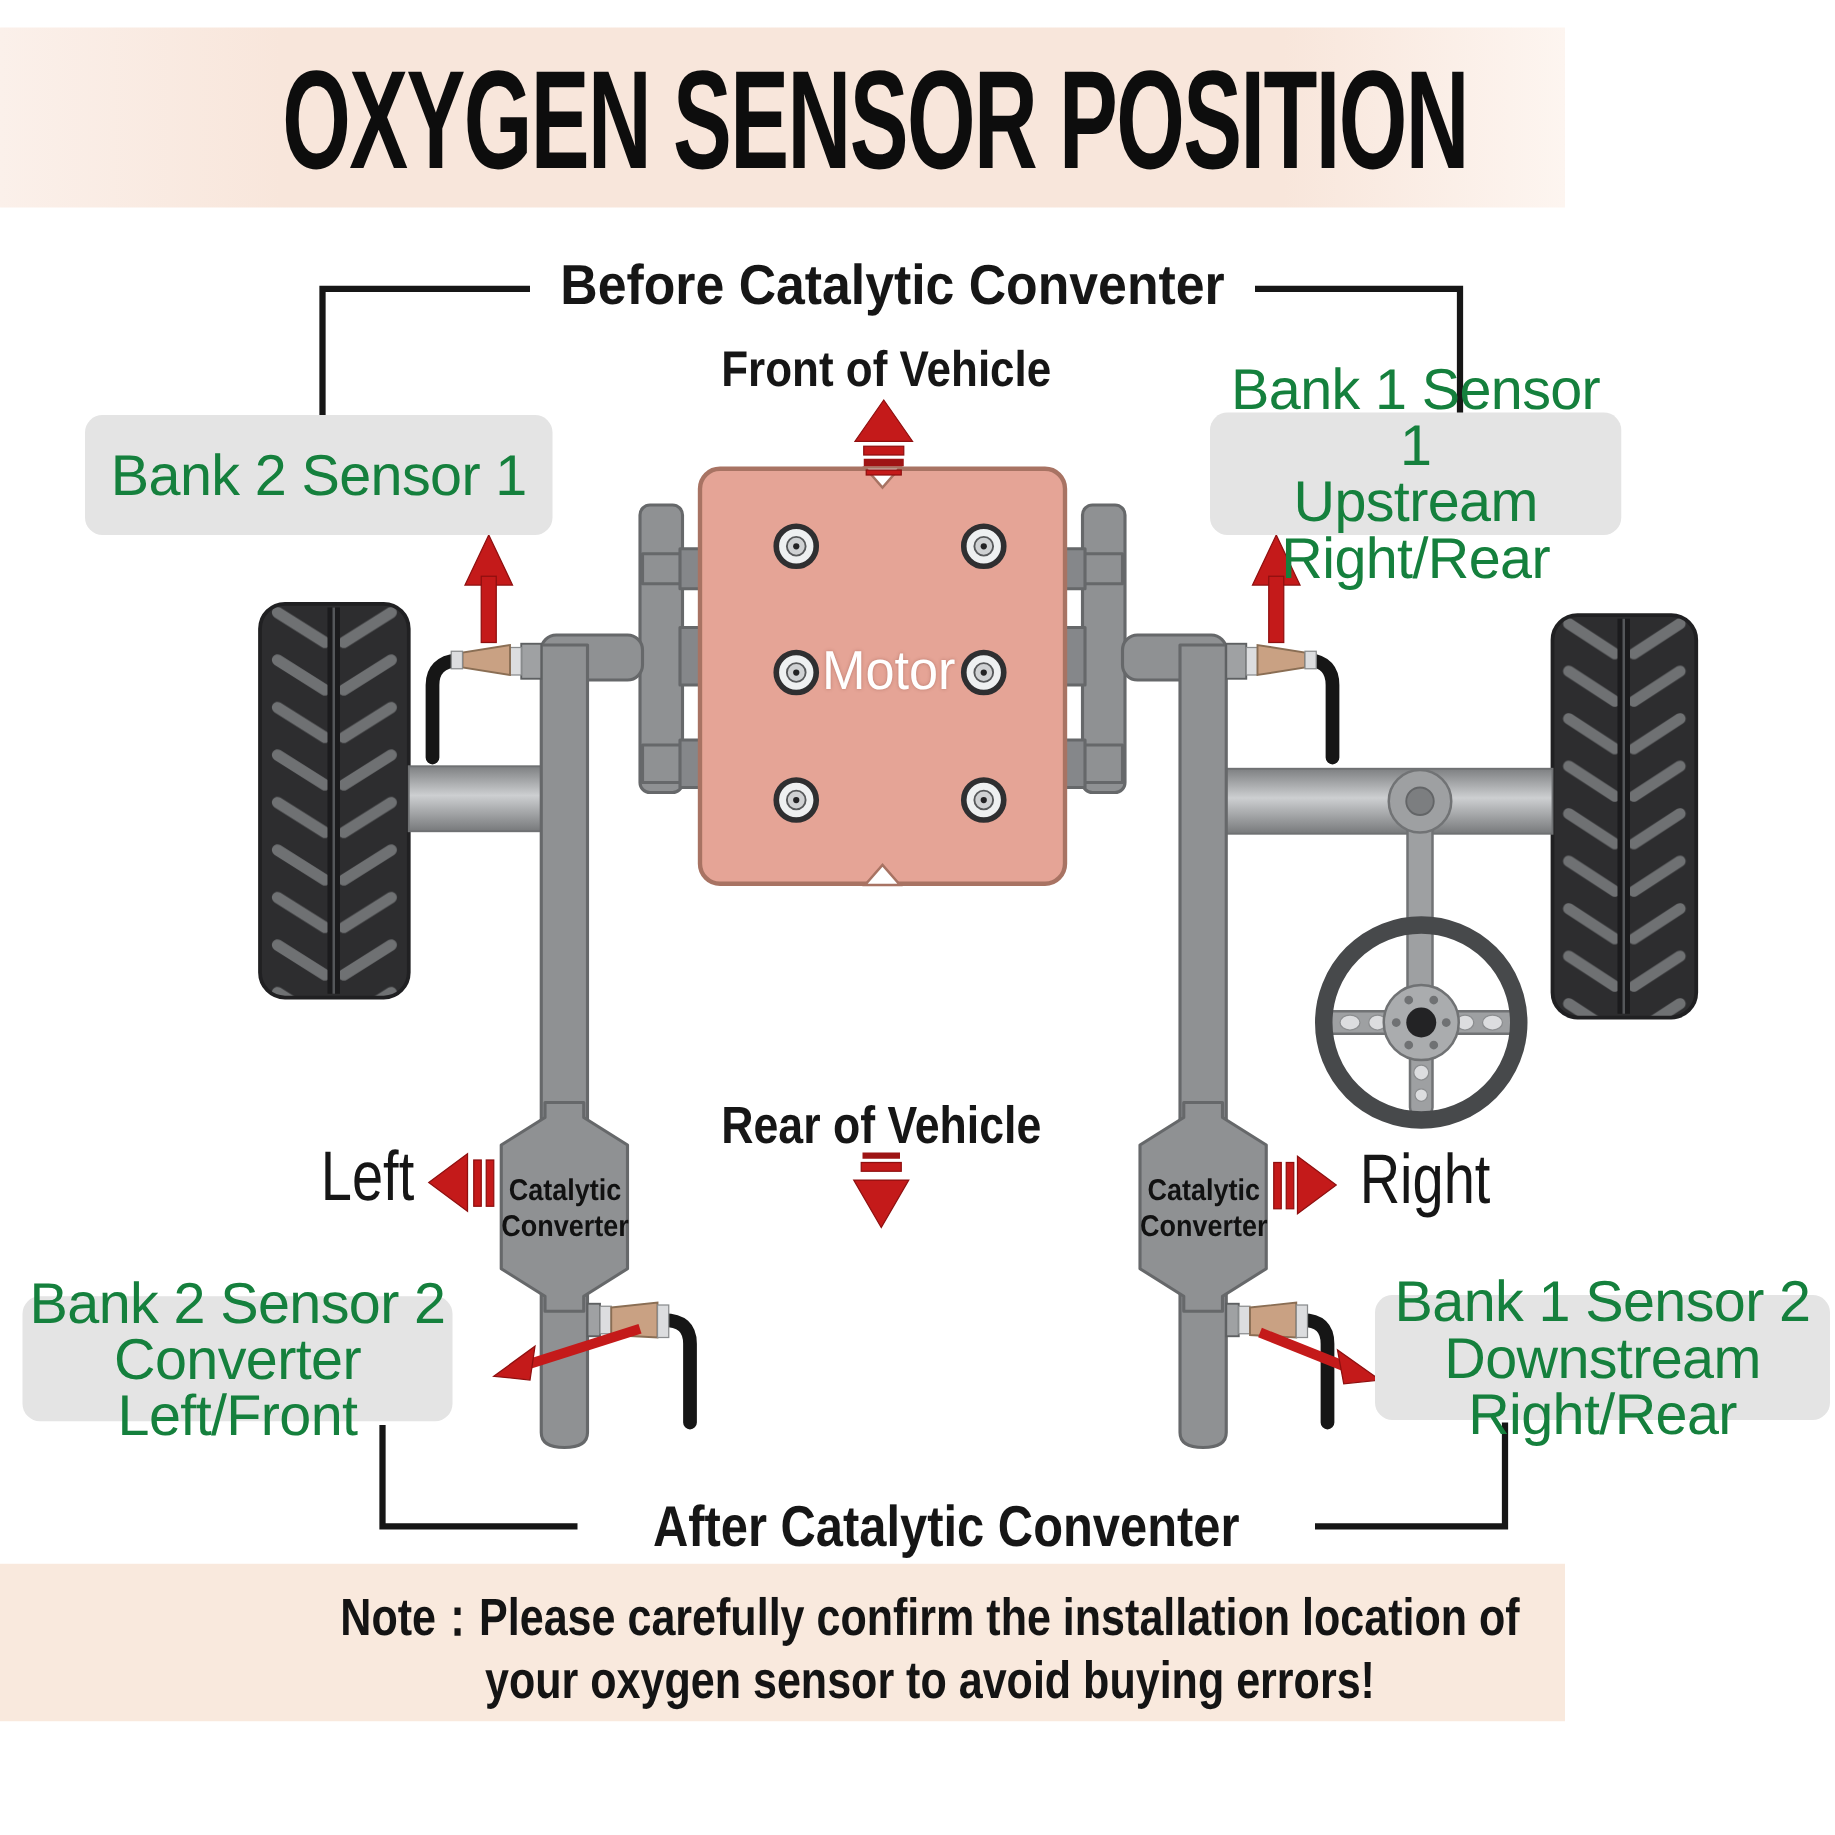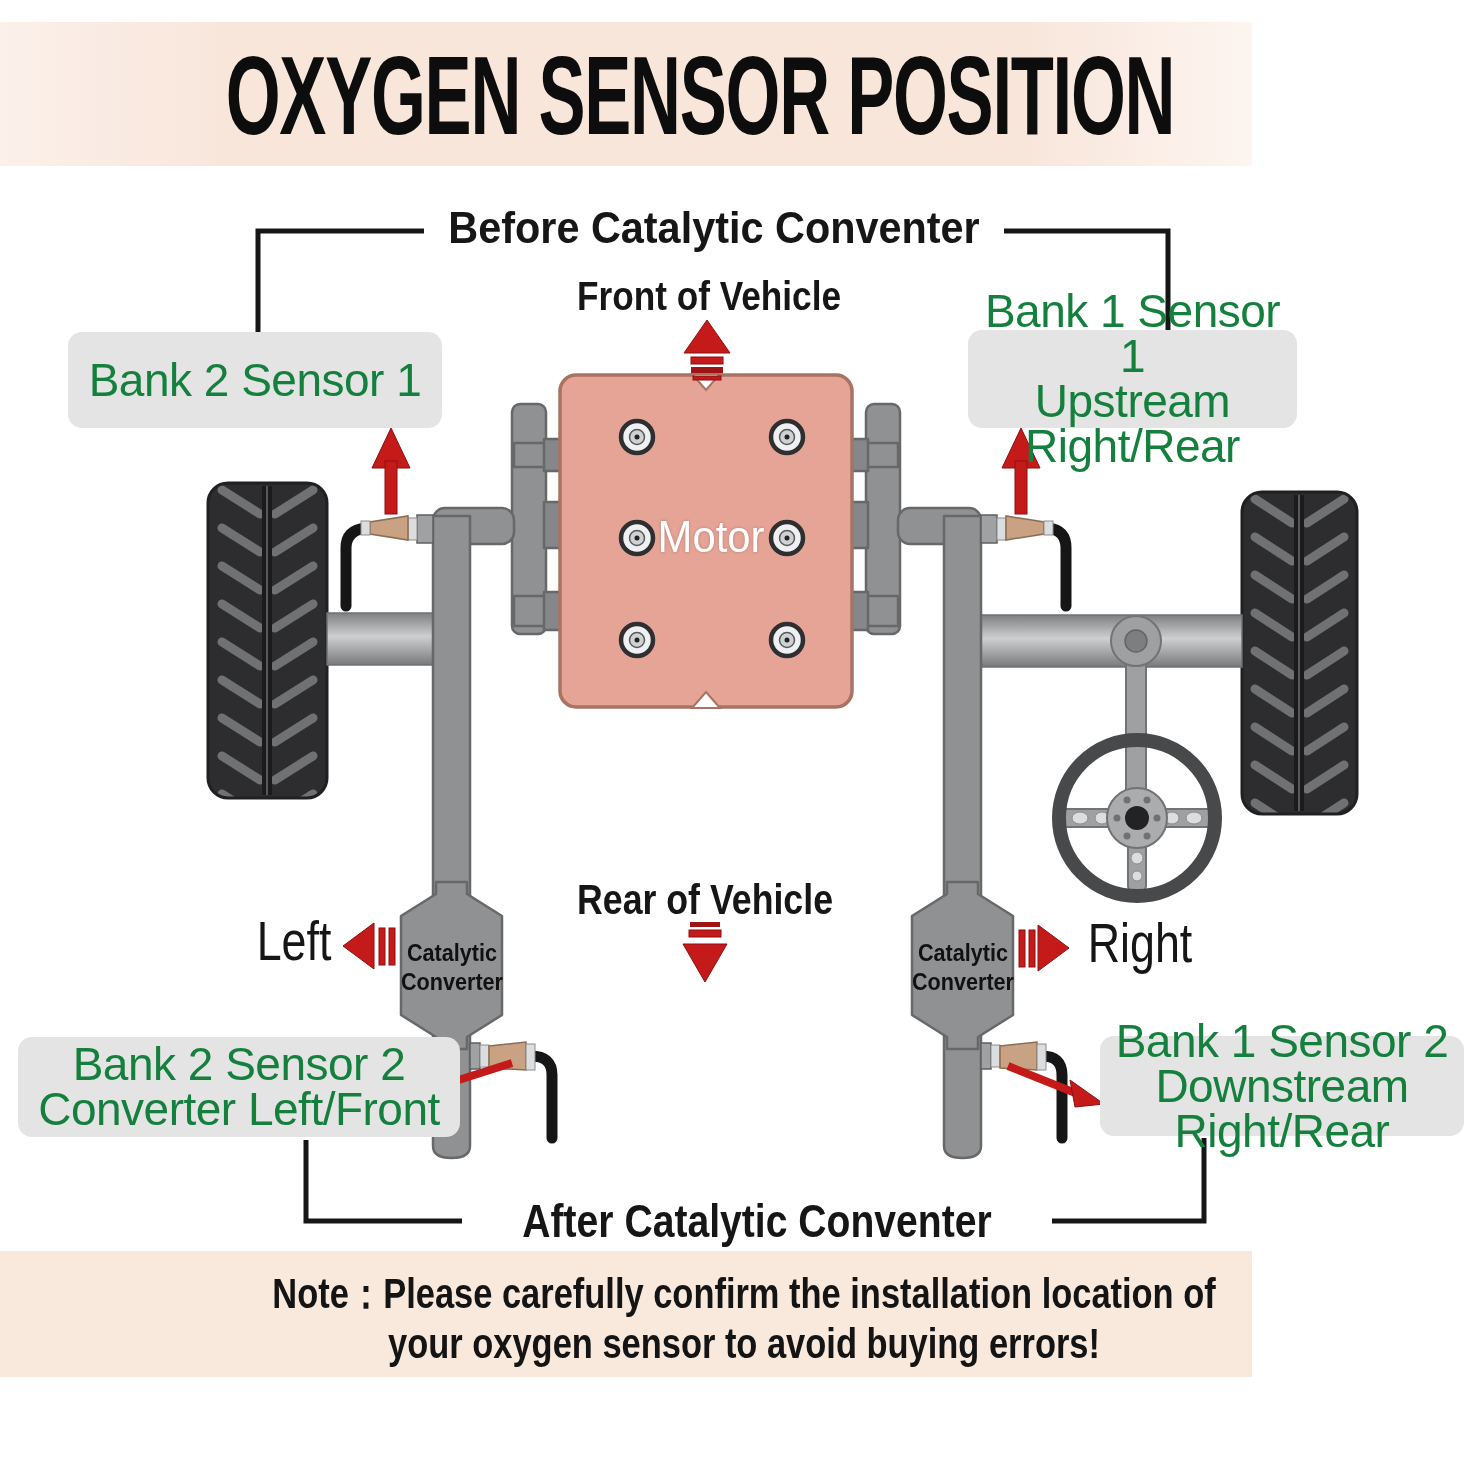--- a/index.html
+++ b/index.html
@@ -26,21 +26,21 @@
   .cat-label{position:absolute;width:150px;text-align:center;font-size:24px;font-weight:bold;line-height:29px;transform:translateX(-50%) scaleX(0.9);color:#111;}
   .cat-left{left:452px;top:938px;}
   .cat-right{left:963px;top:938px;}
   .sensor-box{
     position:absolute;background:var(--box-gray,#e4e4e4);border-radius:14px;
     display:flex;flex-direction:column;justify-content:center;align-items:center;
     font-size:46px;line-height:45px;letter-spacing:-0.5px;color:#15803d;text-align:center;
   }
   .box-tl{left:68px;top:332px;width:374px;height:96px;}
   .box-tr{left:968px;top:330px;width:329px;height:98px;}
-  .box-bl{left:18px;top:1037px;width:442px;height:100px;}
+  .box-bl{left:18px;top:1037px;width:344px;height:100px;}
   .box-br{left:1100px;top:1036px;width:364px;height:100px;}
   .note-text{
     position:absolute;left:744px;top:18px;text-align:center;white-space:nowrap;
     font-size:42px;font-weight:bold;line-height:50px;color:#141414;
     transform:translateX(-50%) scaleX(0.82);transform-origin:center;
   }
   .diagram{position:absolute;left:0;top:0;}
   
   .pipe rect,.pipe path{fill:var(--pipe-gray,#8f9193);stroke:var(--pipe-edge,#66686a);stroke-width:2.5;stroke-linejoin:round;}
   .pipe .pipe-dark{fill:#85878a;}

